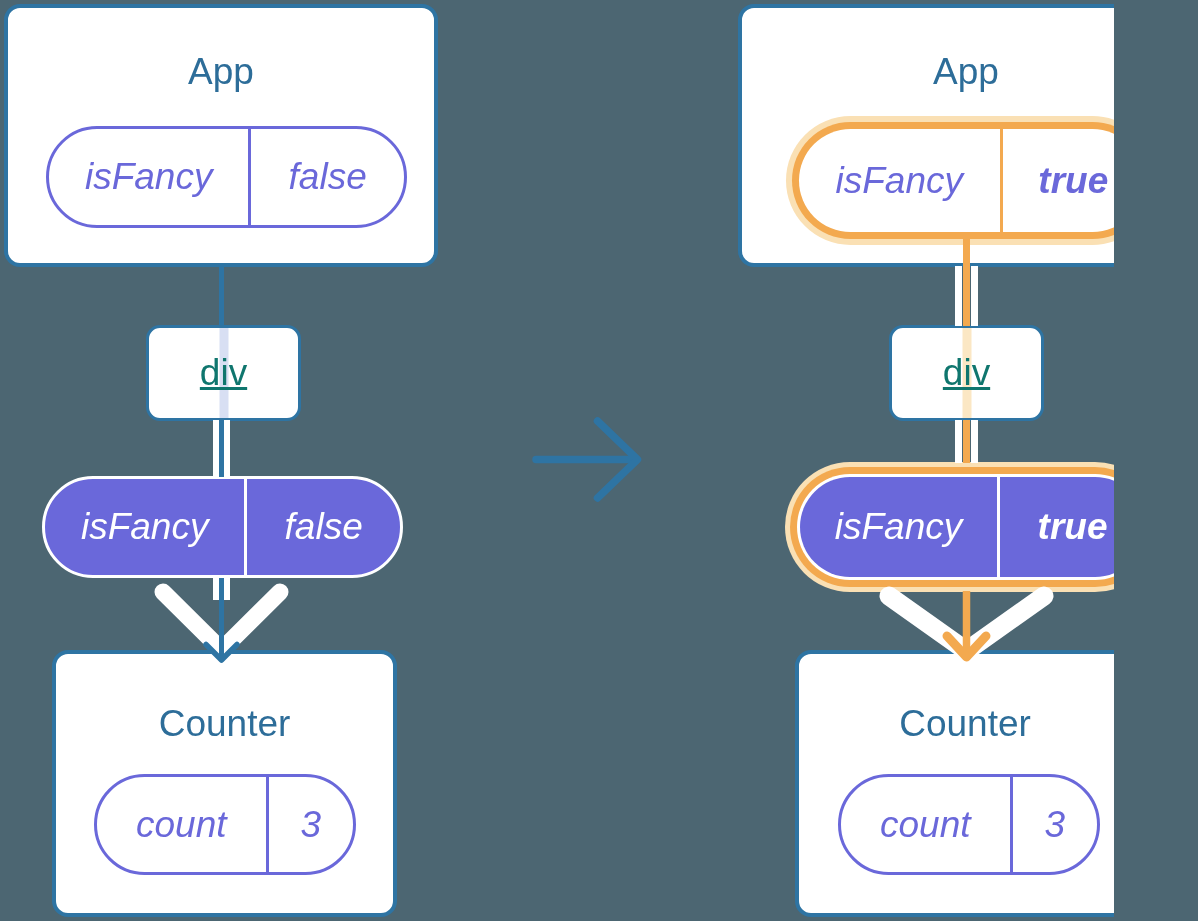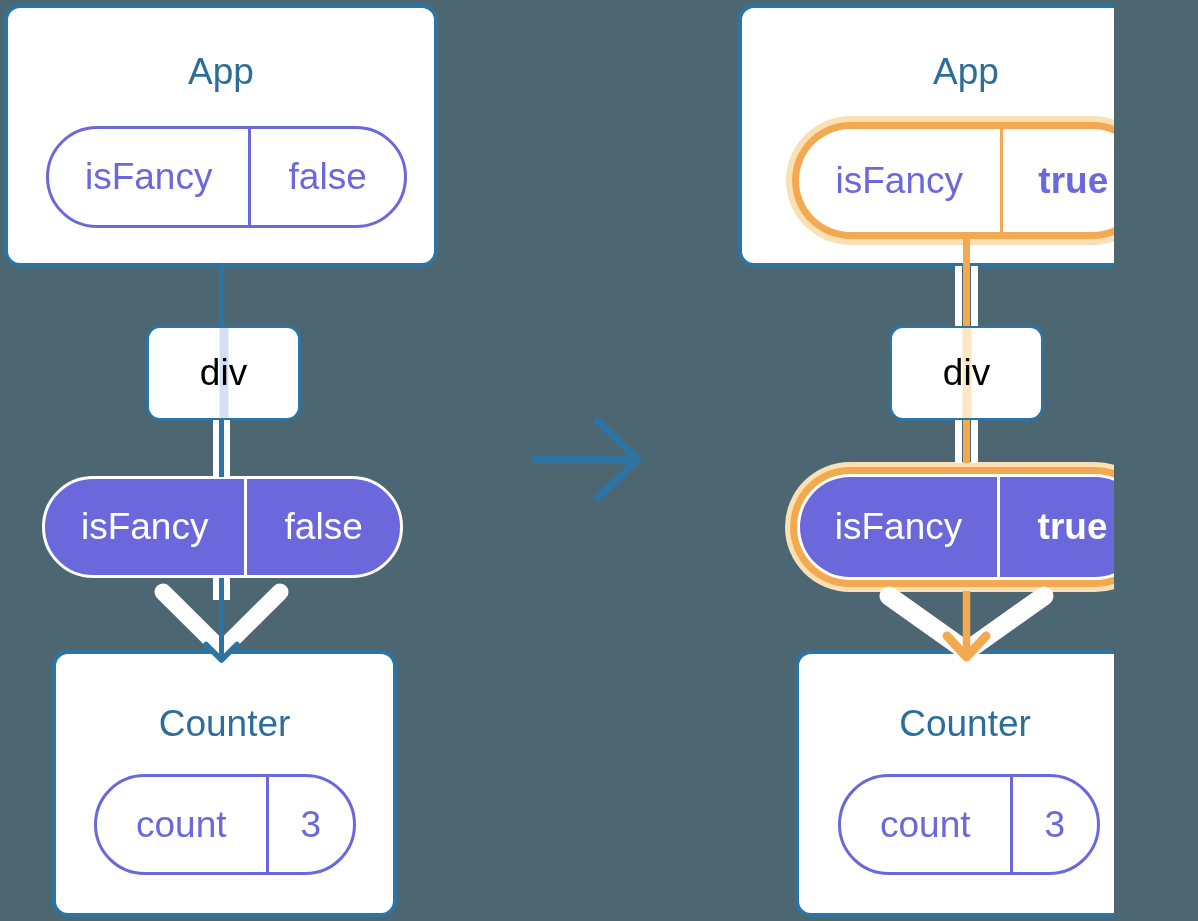--- a/index.html
+++ b/index.html
@@ -16,20 +16,21 @@
     position:absolute;left:0;right:0;text-align:center;
     font-size:37px;line-height:44px;font-weight:500;color:#2D6D99;
   }
   .pill{
     position:absolute;box-sizing:border-box;display:flex;align-items:stretch;
     border-radius:52px;overflow:hidden;font-size:37px;
   }
   .pill .cell{
     display:flex;align-items:center;justify-content:center;height:100%;
     box-sizing:border-box;
+    font-style:italic;
   }
   
   .pill.outline{background:#fff;border:3px solid #6A68DA;color:#6A68DA;}
   .pill.outline .cell.key{width:57%;border-right:3px solid #6A68DA;}
   .pill.outline .cell.val{flex:1;}
   
   .pill.count .cell.key{width:67%;text-align:center;}
   
   .pill.hl-outline{
     background:#fff;color:#6A68DA;border:none;
@@ -42,21 +43,21 @@
   .pill.solid .cell.key{width:57%;border-right:3px solid #fff;}
   .pill.solid .cell.val{flex:1;}
   .pill.hl-solid{
     background:#6A68DA;color:#fff;border:none;
     box-shadow:0 0 0 3px #fff,0 0 0 10px #F3A94F,0 0 0 15px #FAE0B4;
   }
   .pill.hl-solid .cell.key{width:58%;border-right:3px solid #fff;}
   .pill.hl-solid .cell.val{flex:1;font-weight:700;}
   .div-label{
     position:absolute;inset:0;display:flex;align-items:center;justify-content:center;
-    font-size:37px;font-weight:500;color:#000000;z-index:2;
+    font-size:37px;font-weight:500;color:#0f766e;z-index:2;text-decoration:underline;
   }
   .stripe{
     position:absolute;top:0;bottom:0;left:50%;transform:translateX(-50%);
     width:9px;z-index:1;
   }
   .stripe.lav{background:#D8DFF3;}
   .stripe.org{background:#FBE7C4;}
   #overlay{position:absolute;left:0;top:0;z-index:5;pointer-events:none;}
 </style>
 </head>

